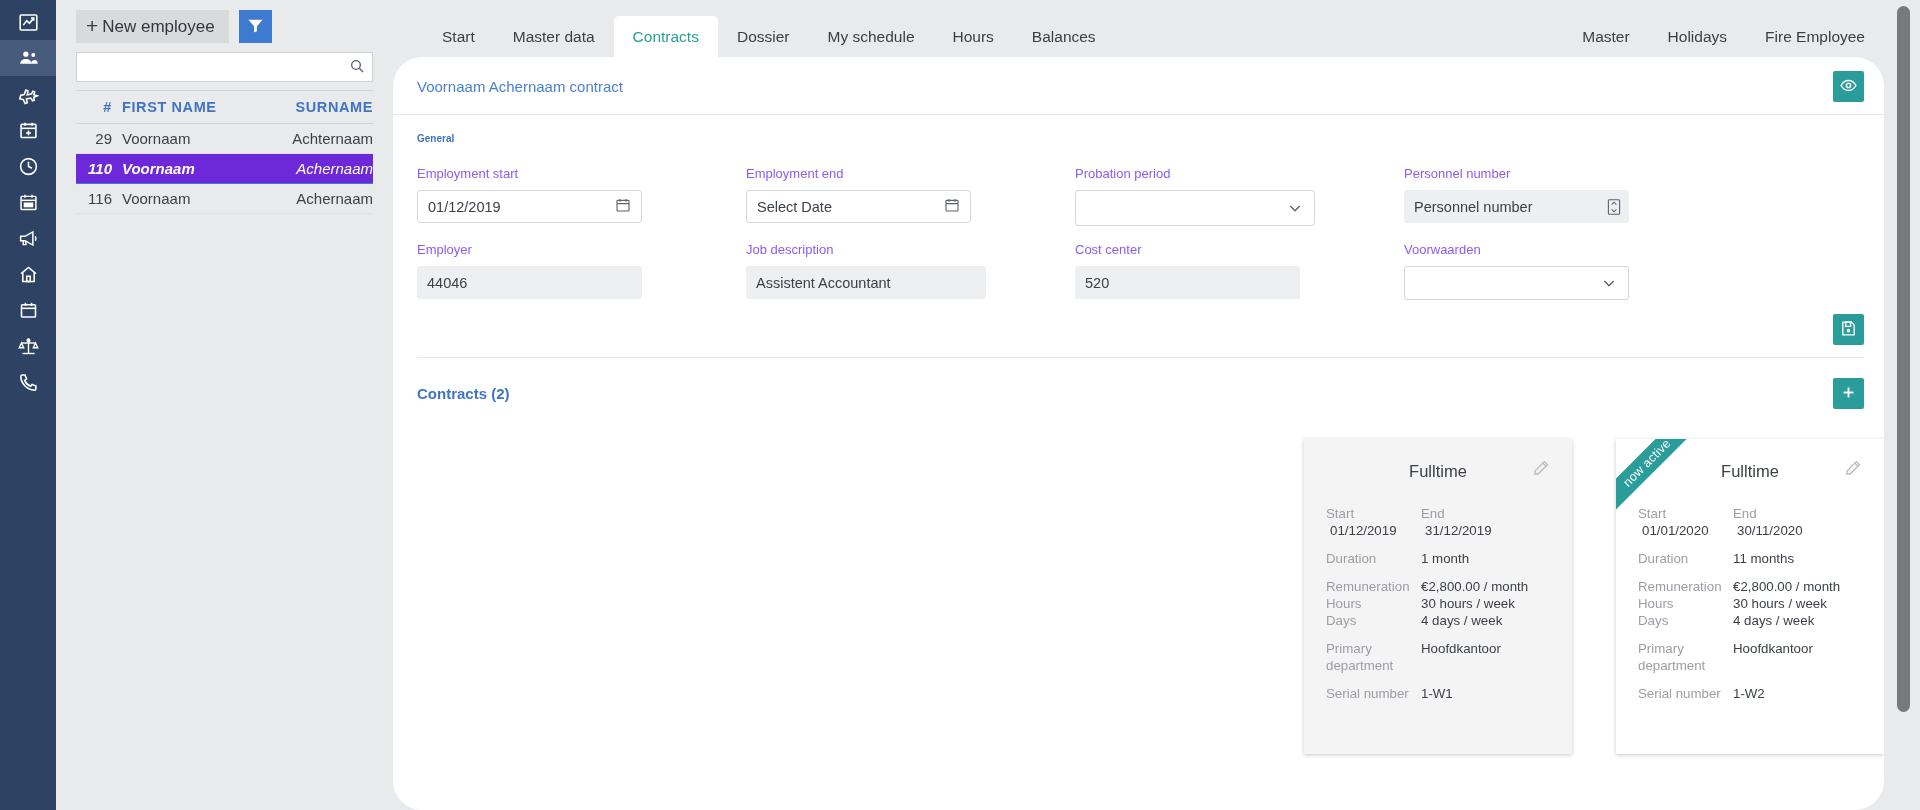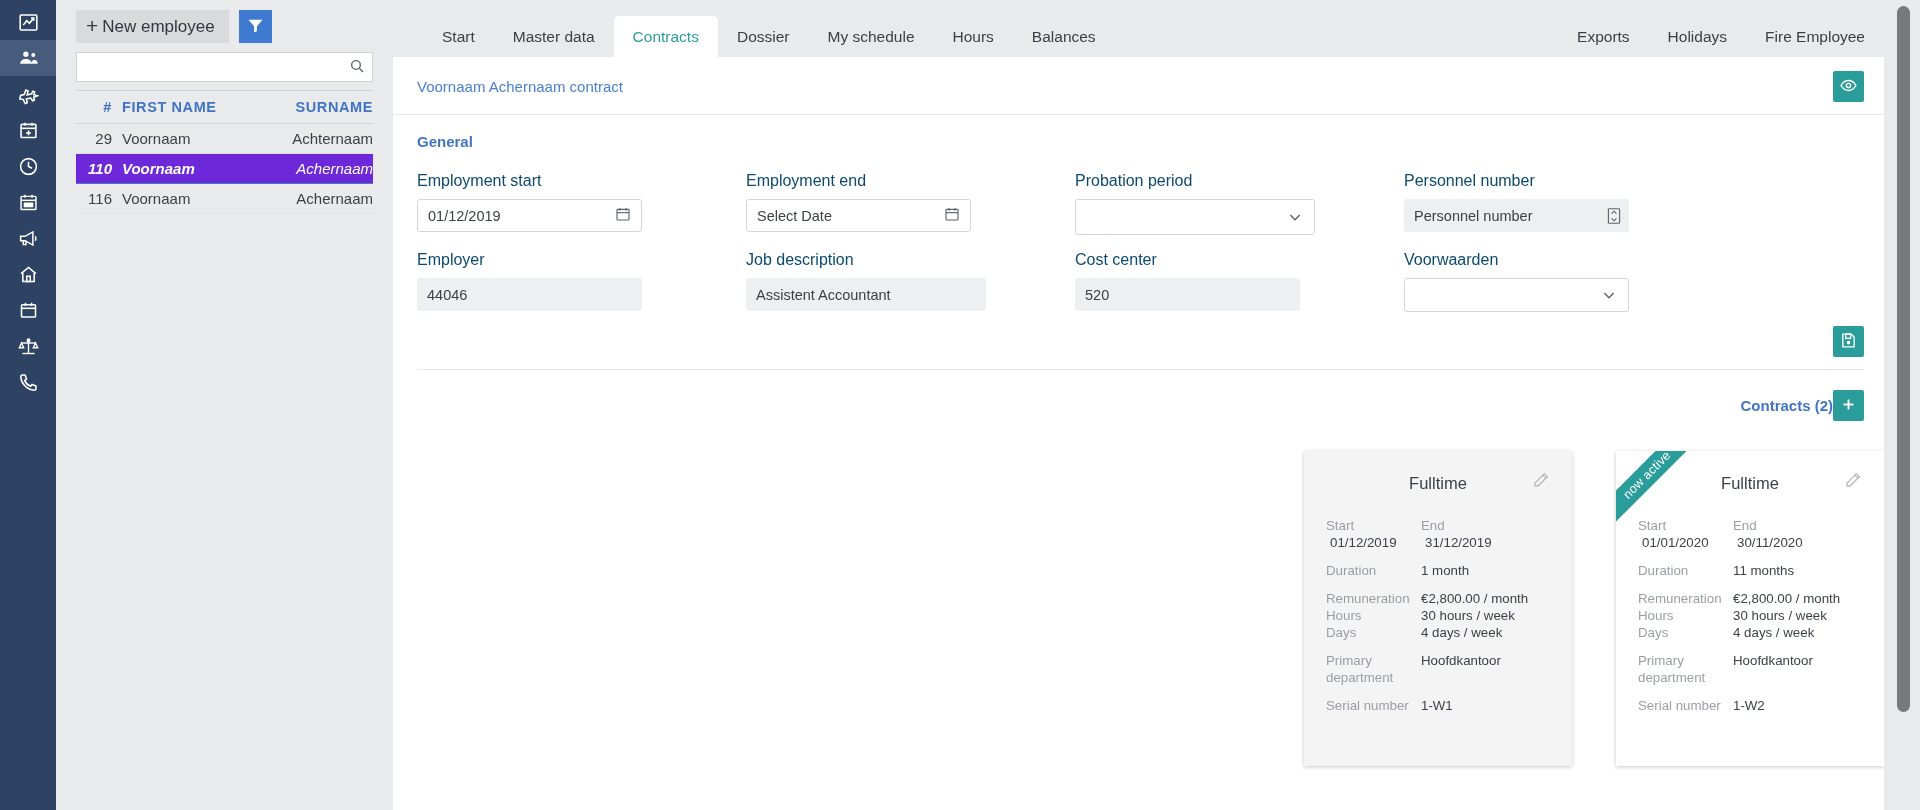--- a/index.html
+++ b/index.html
@@ -84,61 +84,61 @@
   .tab {
     font-size: 15.5px; color: #3a3f46; padding: 0 19px; height: 41px;
     display: flex; align-items: center; cursor: pointer; white-space: nowrap;
   }
   .tab.active { background: #ffffff; color: #2a9d9a; border-radius: 5px 5px 0 0; }
   .tab-spacer { flex: 1; }
   .tab-right { display: flex; align-items: flex-end; }
 
   .panel {
     flex: 1; background: #ffffff; margin-right: 36px;
-    position: relative; overflow: hidden;
+    position: relative; overflow: hidden; border-radius: 29px;
   }
   .crumbbar {
     display: flex; align-items: center; justify-content: space-between;
     padding: 14px 20px 12px 24px; border-bottom: 1px solid #e6e7e9;
   }
   .crumb { font-size: 15px; color: #4a7fd1; }
   .icon-btn {
     width: 31px; height: 31px; background: #2a9d9a; border: none;
     display: flex; align-items: center; justify-content: center;
     cursor: pointer; color:#ffffff; border-radius: 2px;
   }
   .icon-btn svg { width: 17px; height: 17px; }
 
-  .section-title { font-size: 15px; font-weight: bold; color: #4174c4; padding: 18px 0 0 24px; }
+  .section-title { font-size: 10px; font-weight: bold; color: #4174c4; padding: 18px 0 0 24px; }
 
   .formgrid {
     display: grid;
     grid-template-columns: 329px 329px 329px 1fr;
     padding: 10px 24px 0 24px;
     row-gap: 4px;
   }
   .field { padding-top: 12px; }
-  .field-label { font-size: 16px; color: #0c4a6e; margin-bottom: 9px; }
+  .field-label { font-size: 13px; color: #8b5cf6; margin-bottom: 9px; }
   .ctl {
     height: 33px; display: flex; align-items: center;
     font-size: 14.5px; color: #3c4148; padding: 0 10px;
     width: 225px;
   }
   .ctl.bordered { border: 1px solid #d4d6d9; border-radius: 3px; background:#fff; justify-content: space-between; }
   .ctl.readonly { background: #eeeff0; border: none; border-radius: 3px; }
   .ctl.select { border: 1px solid #d4d6d9; border-radius: 3px; background:#fff; justify-content: space-between; width: 225px; cursor:pointer; }
   .ctl svg { width: 16px; height: 16px; color: #5d636c; flex: none; }
   .ctl .chev { width: 17px; height: 17px; color: #3c4350; }
   .ctl .spinner-ic { width: 13px; height: 16px; color:#6a7078; }
 
   .save-row { display: flex; justify-content: flex-end; padding: 14px 20px 0 0; }
   .divider { height: 1px; background: #e6e7e9; margin: 12px 20px 0 24px; }
 
   .contracts-head {
-    display: flex; align-items: center; justify-content: flex-end;
+    display: flex; align-items: center; justify-content: space-between;
     padding: 20px 20px 0 24px;
   }
   .contracts-title { font-size: 15px; font-weight: bold; color: #4174c4; }
 
   .cards { display: flex; gap: 44px; padding: 30px 0 0 415px; justify-content: flex-end; }
   .card {
     width: 268px; min-height: 315px;
     box-shadow: 0 1px 4px rgba(0,0,0,.22);
     position: relative; overflow: hidden;
     padding: 18px 22px 26px 22px;
@@ -342,21 +342,21 @@
           <div class="tab">Start</div>
           <div class="tab">Master data</div>
           <div class="tab active">Contracts</div>
           <div class="tab">Dossier</div>
           <div class="tab">My schedule</div>
           <div class="tab">Hours</div>
           <div class="tab">Balances</div>
         </div>
       <div class="tab-spacer"></div>
       <div class="tab-right" id="tabs-right">
-          <div class="tab">Exports</div>
+          <div class="tab">Master</div>
           <div class="tab">Holidays</div>
           <div class="tab">Fire Employee</div>
         </div>
     </div>
 
     <section class="panel">
 
       <div class="crumbbar">
         <span class="crumb">Voornaam Achernaam contract</span>
         <button class="icon-btn">

